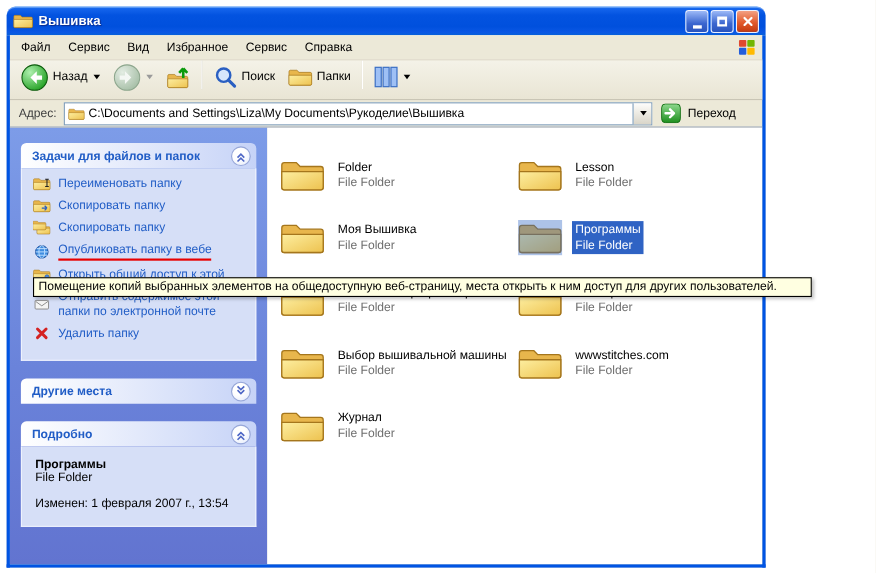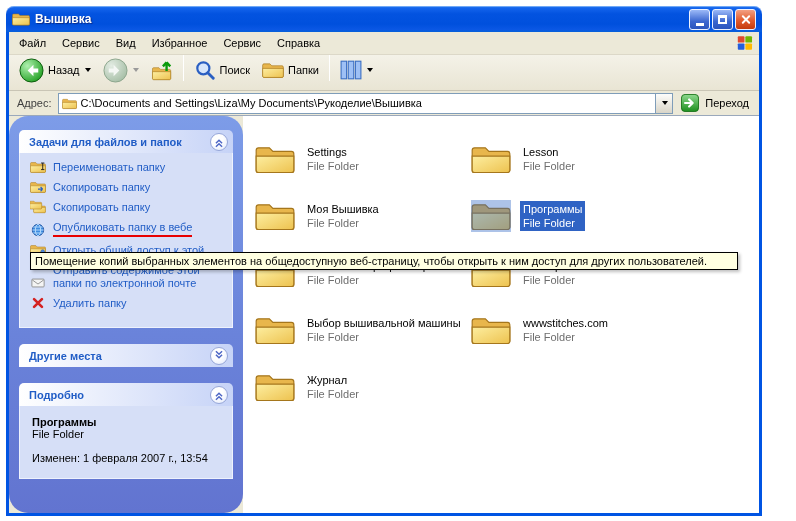--- a/index.html
+++ b/index.html
@@ -2,21 +2,21 @@
 <html><head>
 <meta charset="utf-8">
 <style>
   * { margin:0; padding:0; box-sizing:border-box; }
   html,body { width:796px; height:521px; }
   body { font-family:"Liberation Sans", sans-serif; font-size:11px; background:#ffffff; overflow:hidden; }
 
   .stage { position:relative; width:796px; height:521px; background:#fff; }
 
   
-  .window { position:absolute; left:6px; top:6px; width:756px; height:510px; }
+  .window { position:absolute; left:6px; top:6px; width:690px; height:510px; }
   .titlebar {
     height:26px; border-radius:8px 8px 0 0; display:flex; align-items:center; padding:0 4px 0 6px;
     background:linear-gradient(180deg,#2a80f2 0%,#1464ec 8%,#0353e0 30%,#0050dd 70%,#0a57e4 90%,#0661d9 100%);
     box-shadow:inset 0 1px 0 rgba(255,255,255,.35);
   }
   .title-text { color:#fff; font-weight:bold; font-size:12px; margin-left:5px; flex:1;
     text-shadow:1px 1px 1px #0a2a8a; white-space:nowrap; }
   .win-btns { display:flex; gap:2px; margin-right:2px; }
   .wbtn { width:21px; height:21px; border-radius:3px; border:1px solid #eef2ff;
     display:flex; align-items:center; justify-content:center;
@@ -41,42 +41,42 @@
   .toolbar { height:36px; display:flex; padding:0 4px;
     background:linear-gradient(#f4f2e8,#e9e5d4); border-bottom:1px solid #c9c5b5; }
   .tbtn { display:flex; align-items:center; gap:4px; padding:2px 6px; height:30px; border-radius:3px; }
   .tbtn .lbl { white-space:nowrap; }
   .dd { width:0; height:0; border-left:3px solid transparent; border-right:3px solid transparent; border-top:4px solid #000; margin-left:1px; }
   .tbtn.disabled .dd { border-top-color:#9a9a9a; }
   .sep { width:1px; height:26px; background:#c9c5b5; border-right:1px solid #fff; margin:0 4px; }
   .i26 { width:25px; height:25px; } .i22 { width:22px; height:22px; } .i18 { width:18px; height:18px; }
 
   
-  .addressbar { height:25px; display:flex; align-items:center; gap:6px; padding:0 4px 0 8px; border-bottom:1px solid #9aa8bb; }
+  .addressbar { height:25px; display:flex; align-items:center; gap:6px; padding:0 18px 0 8px; border-bottom:1px solid #9aa8bb; }
   .addr-label { color:#3f3f3f; }
   .addr-combo { flex:1; height:21px; background:#fff; border:1px solid #7f9db9; display:flex; align-items:center; padding-left:3px; }
   .addr-combo .i14 { width:15px; height:13px; flex:none; }
   .addr-text { flex:1; padding-left:4px; white-space:nowrap; overflow:hidden; }
   .addr-drop { width:17px; height:19px; border-left:1px solid #7f9db9;
     background:linear-gradient(#fdfdfb,#d9d5c8); display:flex; align-items:center; justify-content:center; }
   .go-btn { display:flex; align-items:center; gap:6px; padding:0 6px 0 2px; }
 
   
   .content { flex:1; display:flex; position:relative; overflow:hidden; }
   .sidebar { width:234px; flex:none; background:linear-gradient(180deg,#7d9ce8 0%,#6a83da 55%,#6274d0 100%);
-    padding:14px 10px 0 10px; overflow:hidden;border-radius:19px; }
+    padding:14px 10px 0 10px; overflow:hidden; }
   .panel { margin-bottom:16px; }
   .panel-header { height:23px; border-radius:5px 5px 0 0; display:flex; align-items:center; justify-content:space-between;
     padding:0 5px 0 10px; background:linear-gradient(90deg,#ffffff 0%,#c6d3f7 100%);
     color:#215dc6; font-weight:bold; }
   .pchev { width:18px; height:18px; border-radius:50%; flex:none;
     background:radial-gradient(circle at 35% 30%,#ffffff 40%,#dfe7fb); border:1px solid #97a7d8;
     display:flex; align-items:center; justify-content:center; }
   .panel-body { background:#d6dff7; border:1px solid #eef2fd; border-top:none; padding:8px 4px 10px 10px; }
-  .task-item { display:flex; align-items:flex-end; gap:7px; margin-bottom:7px; color:#215dc6; cursor:pointer; }
+  .task-item { display:flex; align-items:center; gap:7px; margin-bottom:7px; color:#215dc6; cursor:pointer; }
   .task-item .i16 { width:16px; height:14px; flex:none; margin-top:-1px; }
   .task-label { line-height:13px; max-width:180px; }
   .red-underline { border-bottom:2px solid #e80000; padding-bottom:1px; }
   .details-body { background:#d6dff7; border:1px solid #eef2fd; border-top:none; padding:10px 8px 14px 12px; color:#000; }
   .details-name { font-weight:bold; }
   .details-type { margin-bottom:12px; }
 
   .main { flex:1; background:#fff; position:relative; overflow:hidden; }
   .files { position:absolute; left:12px; top:14px; display:grid; grid-template-columns:216px auto; grid-auto-rows:57px; }
   .tile { display:flex; align-items:center; gap:9px; padding-right:8px; }
@@ -329,21 +329,21 @@
 
         <div class="main">
           <div class="files">
 
             <div class="tile">
               <span class="ficon-wrap">
                   <svg viewBox="0 0 34 27">
                     <use href="#xpfolder"></use>
                   </svg>
                 </span>
-              <span class="ftext"><span class="fname">Settings</span><br>
+              <span class="ftext"><span class="fname">Folder</span><br>
               <span class="ftype">File Folder</span></span>
             </div>
 
             <div class="tile">
               <span class="ficon-wrap">
                   <svg viewBox="0 0 34 27">
                     <use href="#xpfolder"></use>
                   </svg>
                 </span>
               <span class="ftext"><span class="fname">Lesson</span><br>
@@ -419,17 +419,17 @@
               <span class="ftext"><span class="fname">Журнал</span><br>
               <span class="ftype">File Folder</span></span>
             </div>
 
           </div>
         </div>
       </div>
     </div>
 
     <div class="tooltip">
-      <span>Помещение копий выбранных элементов на общедоступную веб-страницу, чтобы открыть к ним доступ для других пользователей.</span>
+      <span>Помещение копий выбранных элементов на общедоступную веб-страницу, места открыть к ним доступ для других пользователей.</span>
     </div>
 
   </div>
 </div>
 
 </body></html>

